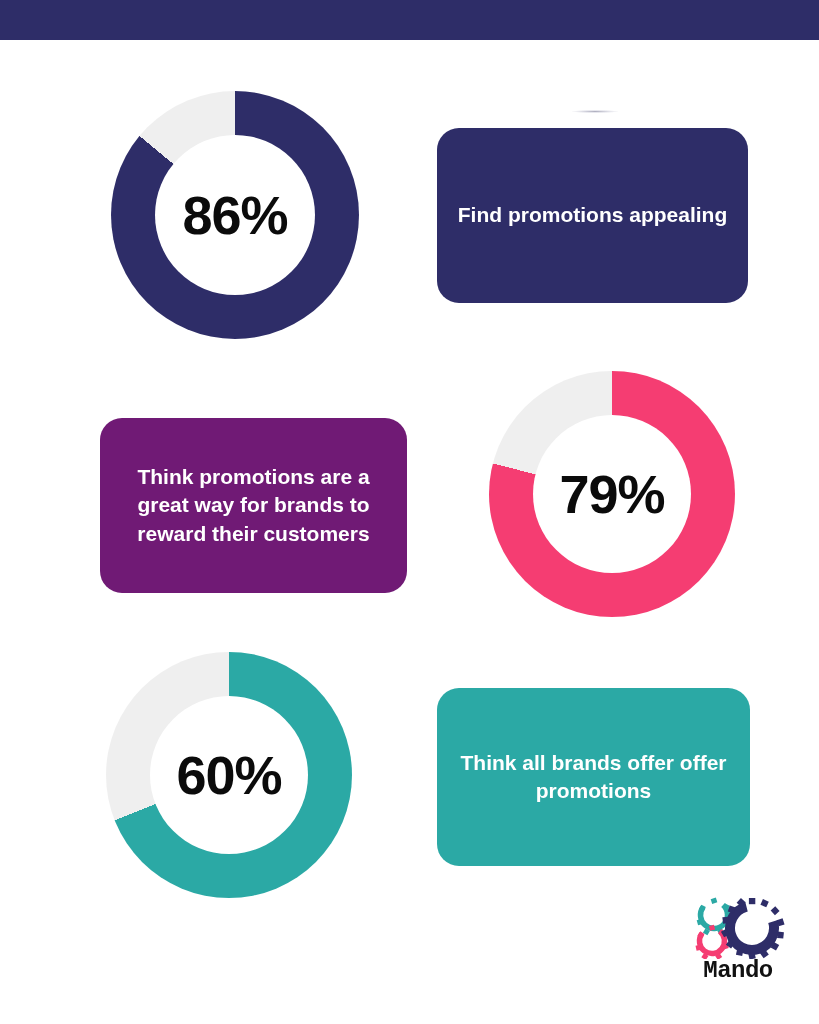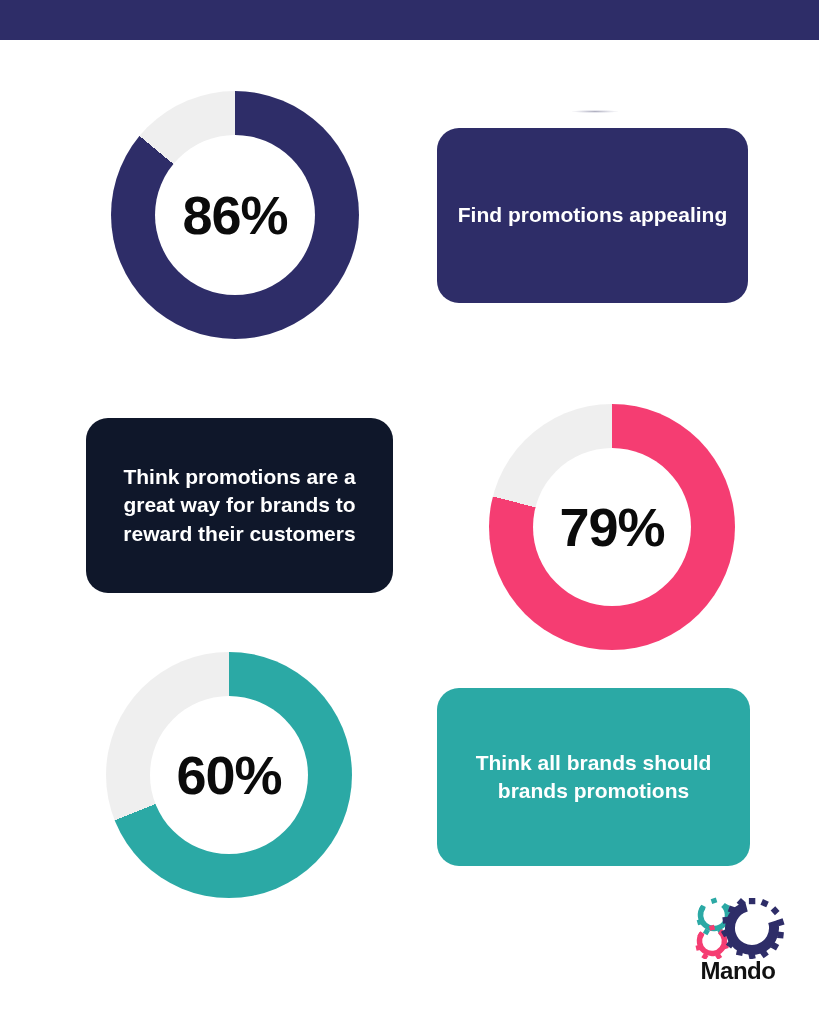--- a/index.html
+++ b/index.html
@@ -67,21 +67,21 @@
     width: 248px;
     height: 248px;
   }
   #donut-86 .donut-hole {
     width: 160px;
     height: 160px;
   }
 
   #donut-79 {
     left: 489px;
-    top: 364px;
+    top: 331px;
     width: 246px;
     height: 246px;
   }
   #donut-79 .donut-hole {
     width: 158px;
     height: 158px;
   }
 
   #donut-69 {
     left: 106px;
@@ -165,21 +165,21 @@
     top: 0;
     width: 96px;
     height: 64px;
   }
   #logo-wordmark {
     position: absolute;
     left: 0;
     top: 62px;
     width: 96px;
     text-align: center;
-    font-family: Liberation Sans, sans-serif;
+    font-family: Liberation Mono, monospace;
     font-weight: bold;
     font-size: 24px;
     color: #111111;
     letter-spacing: -0.5px;
   }
 </style>
 </head>
 <body>
 
 <div id="top-bar" style="background: rgb(46, 45, 104);"></div>
@@ -191,38 +191,38 @@
   <div id="donut-86" class="donut" style="background: conic-gradient(rgb(46, 45, 104) 0deg, rgb(46, 45, 104) 309.6deg, rgb(239, 239, 239) 309.6deg, rgb(239, 239, 239) 360deg);">
     <div class="donut-hole">
       <span class="donut-value">86%</span>
     </div>
   </div>
 
   <div id="card-find-promotions" class="label-card" style="background: rgb(46, 45, 104);">
     <span class="label-card-text">Find promotions appealing</span>
   </div>
 
-  <div id="card-reward-customers" class="label-card" style="background: #0f172a;">
+  <div id="card-reward-customers" class="label-card" style="background: #701a75; margin-left: 14px;">
     <span class="label-card-text">Think promotions are a great way for brands to reward their customers</span>
   </div>
 
   <div id="donut-79" class="donut" style="background: conic-gradient(rgb(245, 61, 114) 0deg, rgb(245, 61, 114) 284.4deg, rgb(239, 239, 239) 284.4deg, rgb(239, 239, 239) 360deg);">
     <div class="donut-hole">
       <span class="donut-value">79%</span>
     </div>
   </div>
 
   <div id="donut-69" class="donut" style="background: conic-gradient(rgb(43, 169, 165) 0deg, rgb(43, 169, 165) 248.4deg, rgb(239, 239, 239) 248.4deg, rgb(239, 239, 239) 360deg);">
     <div class="donut-hole">
       <span class="donut-value">60%</span>
     </div>
   </div>
 
   <div id="card-offer-promotions" class="label-card" style="background: rgb(43, 169, 165);">
-    <span class="label-card-text">Think all brands should brands promotions</span>
+    <span class="label-card-text">Think all brands offer offer promotions</span>
   </div>
 
   <div id="logo">
     <svg id="logo-mark" viewBox="0 0 96 64">
 
       <g id="gear-teal">
         <circle cx="24" cy="20" r="13.5" fill="none" stroke="#2ba9a5" stroke-width="5.5" stroke-dasharray="62 23" transform="rotate(-48 24 20)"></circle>
         <rect x="21.3" y="3.2" width="5.4" height="5" fill="#2ba9a5" transform="rotate(-18 24 5.7)"></rect>
         <rect x="33.8" y="9.4" width="5.2" height="5" fill="#2ba9a5" transform="rotate(26 36.4 11.9)"></rect>
         <rect x="36.3" y="22.6" width="5.2" height="5" fill="#2ba9a5" transform="rotate(70 38.9 25.1)"></rect>

